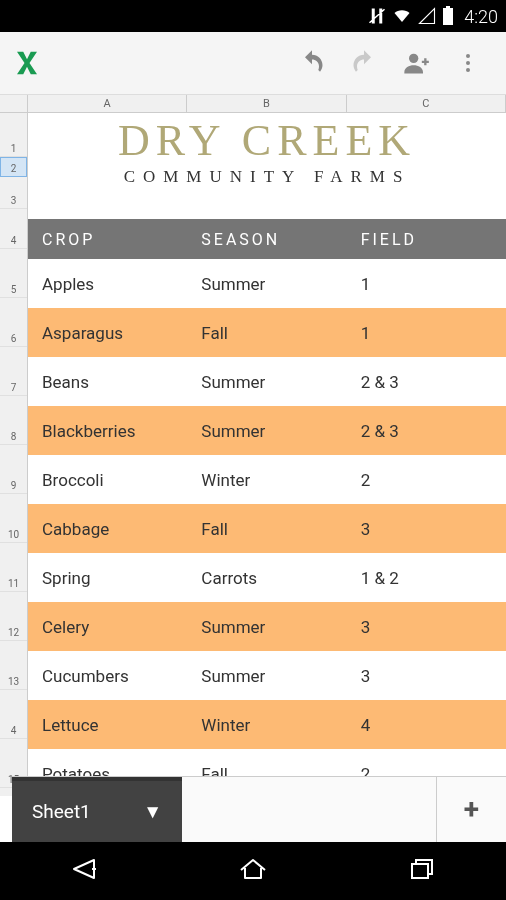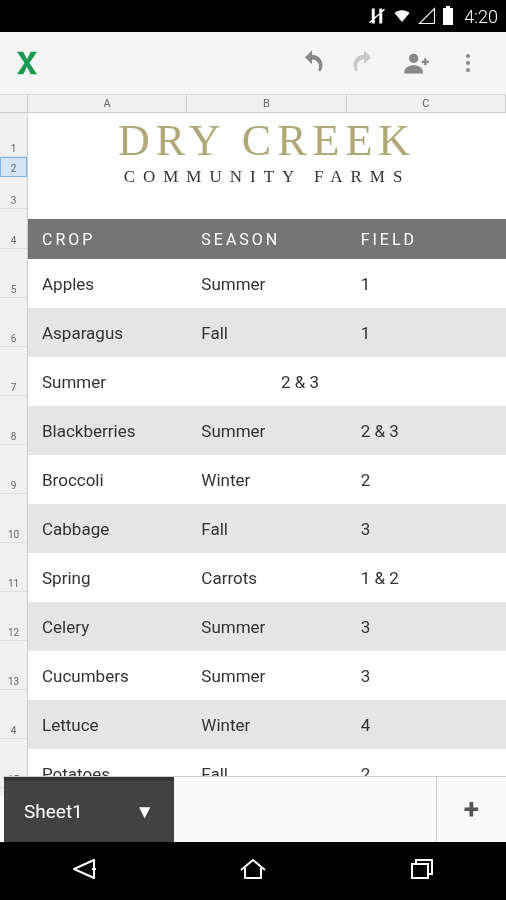--- a/index.html
+++ b/index.html
@@ -36,24 +36,24 @@
   .title-main { font-family: Georgia, serif; font-size: 44px; letter-spacing: 6px; color: #b0a877; white-space: nowrap; line-height: 1; }
   .title-sub { font-family: Georgia, serif; font-size: 17px; letter-spacing: 8px; color: #333; padding-top: 4px; }
   .row3-filler { height: 32px; }
   
   .data-header { height: 40px; background: #757575; display: flex; color: #fff; }
   .cell { flex: 1; padding: 12px 14px; display: flex; align-items: center; font-size: 17px; }
   .data-header .cell { letter-spacing: 3px; font-size: 16px; }
   
   .data-row { height: 49px; display: flex; }
   .data-row .cell { color: #333; font-size: 17px; }
-  .alt { background: #e5e5e5; }
-  
-  
-  .sheet-bar { position: absolute; bottom: 58px; left: 4px; right: 0; height: 66px; display: flex; border-top: 1px solid #ccc; background: #fafafa; }
+  .alt { background: #fdba74; }
+  
+  
+  .sheet-bar { position: absolute; bottom: 58px; left: 12px; right: 0; height: 66px; display: flex; border-top: 1px solid #ccc; background: #fafafa; }
   .sheet-tab { width: 170px; background: #424242; color: #fff; display: flex; align-items: center; justify-content: space-between; padding: 0 20px; font-size: 19px; border-top: 4px solid #333; }
   .add-sheet { width: 70px; display: flex; align-items: center; justify-content: center; border-left: 1px solid #ccc; margin-left: auto; font-size: 28px; color: #555; font-weight: bold; }
   
   
   .nav-bar { position: absolute; bottom: 0; left: 0; right: 0; height: 58px; background: #000; display: flex; align-items: center; justify-content: space-around; }
   .nav-btn svg { fill: none; stroke: #fff; stroke-width: 2; }
 </style>
 </head>
 <body>
 
@@ -145,20 +145,21 @@
           <div class="cell">Apples</div>
           <div class="cell">Summer</div>
           <div class="cell">1</div>
         </div>
         <div class="data-row alt">
           <div class="cell">Asparagus</div>
           <div class="cell">Fall</div>
           <div class="cell">1</div>
         </div>
         <div class="data-row">
+          <div class="cell">Beans</div>
           <div class="cell">Summer</div>
           <div class="cell">2 &amp; 3</div>
         </div>
         <div class="data-row alt">
           <div class="cell">Blackberries</div>
           <div class="cell">Summer</div>
           <div class="cell">2 &amp; 3</div>
         </div>
         <div class="data-row">
           <div class="cell">Broccoli</div>

